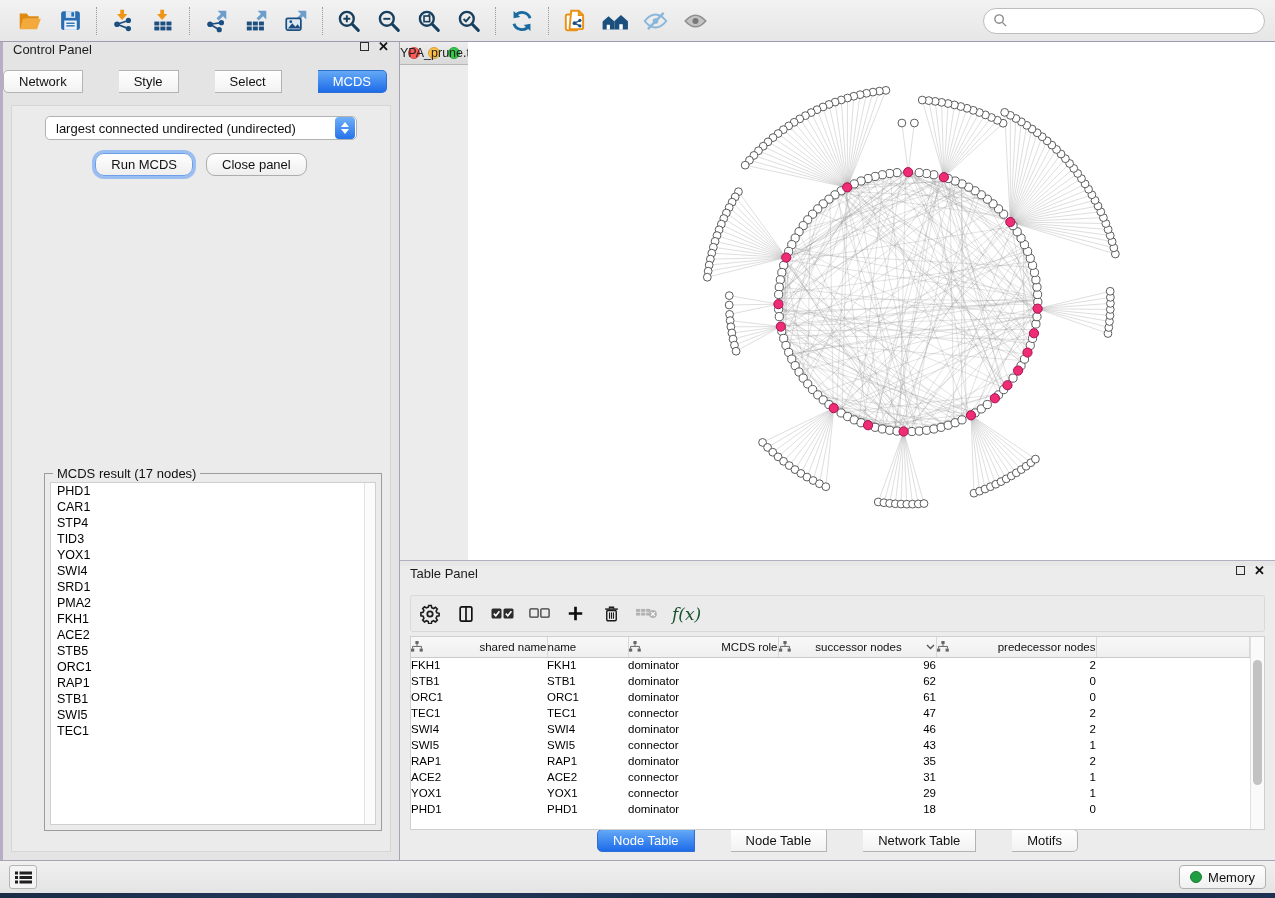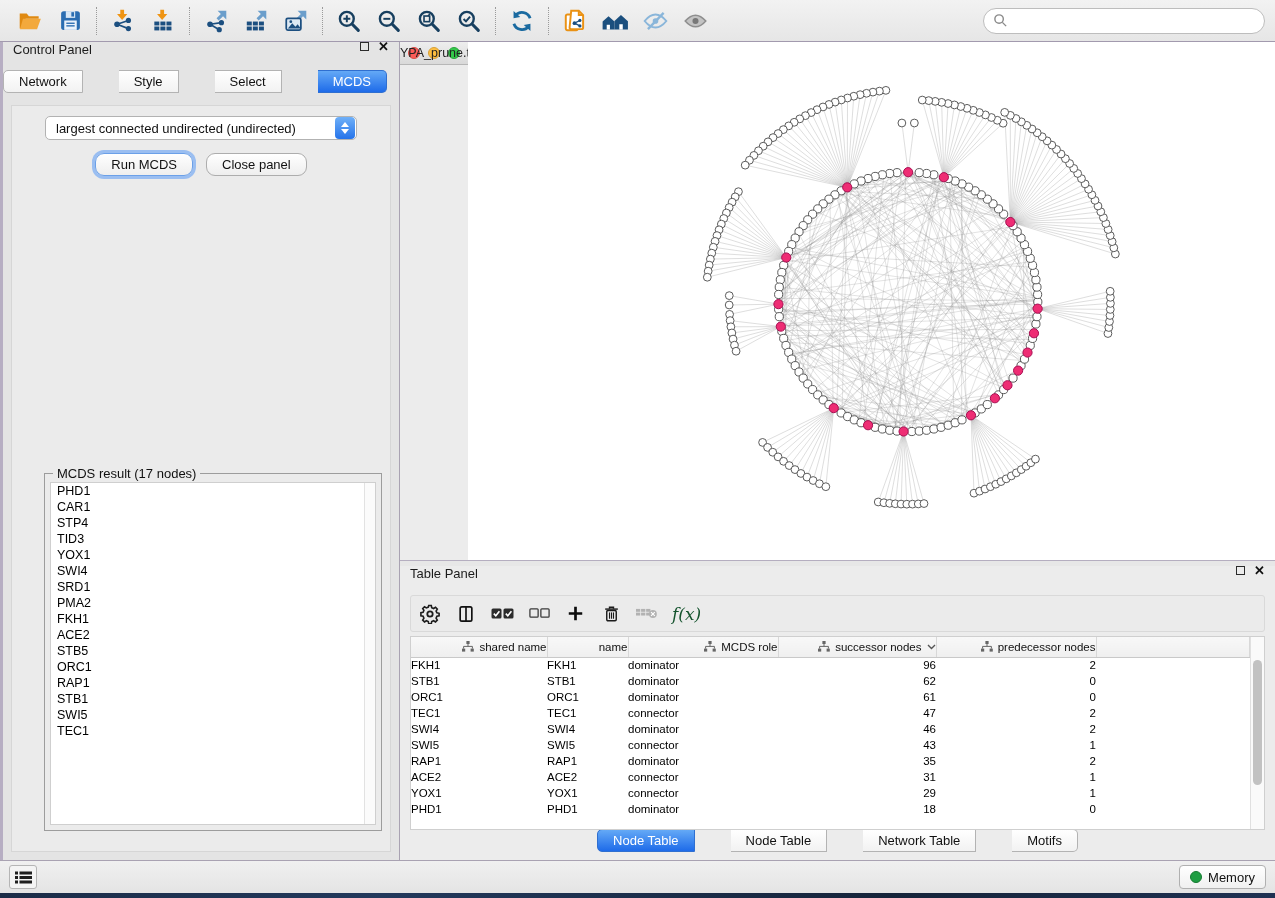--- a/index.html
+++ b/index.html
@@ -77,21 +77,21 @@
   .table-panel { flex:1; background:#ececec; display:flex; flex-direction:column; min-height:0; }
   .tp-toolbar { height:37px; flex:0 0 37px; margin:3px 10px 0 10px; background:#ebebeb; border:1px solid #d9d9d9;
                 border-radius:3px; display:flex; align-items:center; padding:0 8px; gap:14px; }
   .tp-icon { display:flex; align-items:center; justify-content:center; cursor:pointer; min-width:22px; height:24px; }
   .tp-icon.disabled { cursor:default; }
   .fx-label { font-family:"DejaVu Serif", serif; font-style:italic; font-size:17px; color:#14532d; }
   .table-wrap { flex:1; margin:4px 10px 0 10px; background:#fff; border:1px solid #cfcfcf; position:relative; overflow:hidden; }
   table.nodes { border-collapse:collapse; width:calc(100% - 14px); table-layout:fixed; }
   table.nodes th { height:20px; background:linear-gradient(#f8f8f8,#efefef); border-right:1px solid #d8d8d8;
                    border-bottom:1px solid #c9c9c9; font-size:11.5px; font-weight:normal; color:#111; }
-  table.nodes th .th-inner { display:flex; align-items:center; justify-content:flex-end; gap:5px; }
+  table.nodes th .th-inner { display:flex; align-items:center; justify-content:space-between; gap:5px; }
   table.nodes td { height:16px; font-size:11.5px; color:#000; padding:0; white-space:nowrap; overflow:hidden; }
   td.c-text { padding-left:8px; text-align:left; }
   td.c-num { padding-right:16px; text-align:right; }
   .v-scroll { position:absolute; top:0; right:0; width:14px; bottom:0; background:#fafafa; border-left:1px solid #e0e0e0; }
   .v-thumb { position:absolute; top:23px; left:2px; width:9px; height:125px; border-radius:5px; background:#c2c2c2; }
   .tp-tabs { height:30px; flex:0 0 30px; display:flex; justify-content:center; align-items:center; }
 
   
   .status-bar { height:33px; flex:0 0 33px; background:linear-gradient(#f0f0f0,#e4e4e4); border-top:1px solid #a9a2b2;
                 display:flex; align-items:center; padding:0 9px; }

